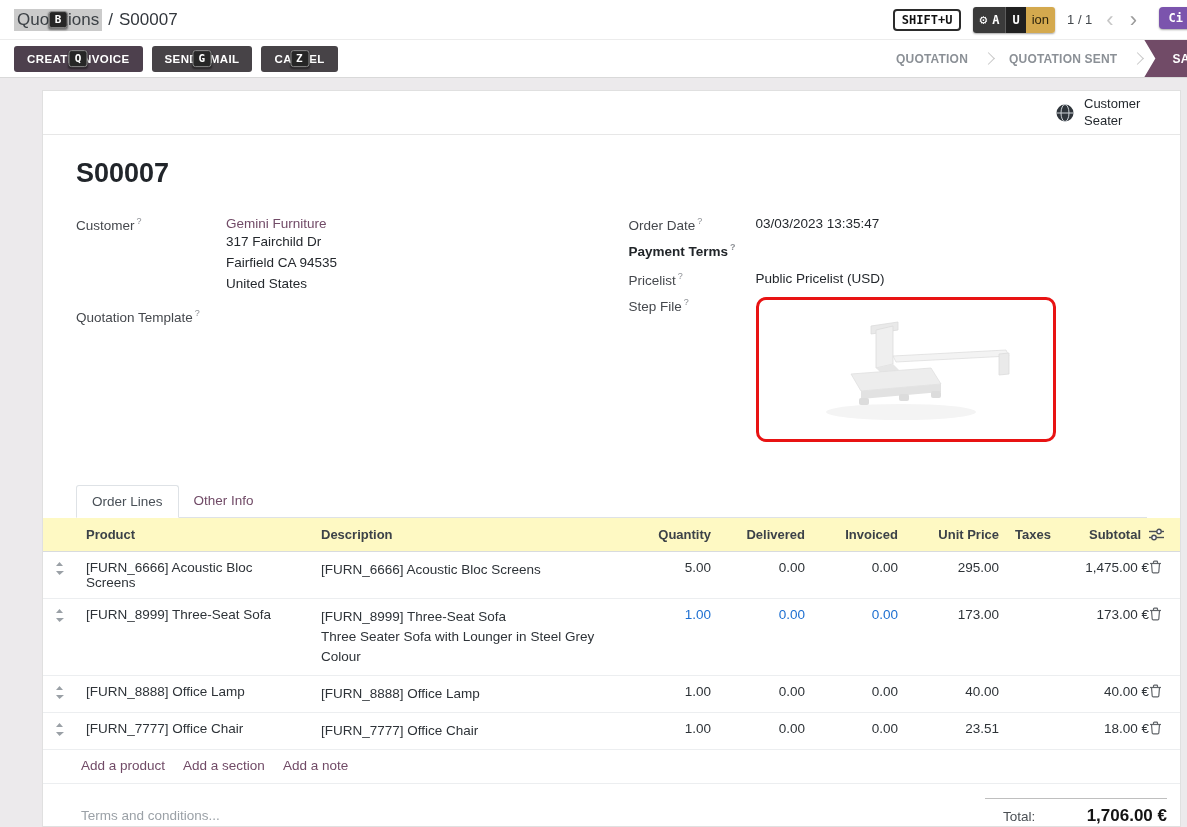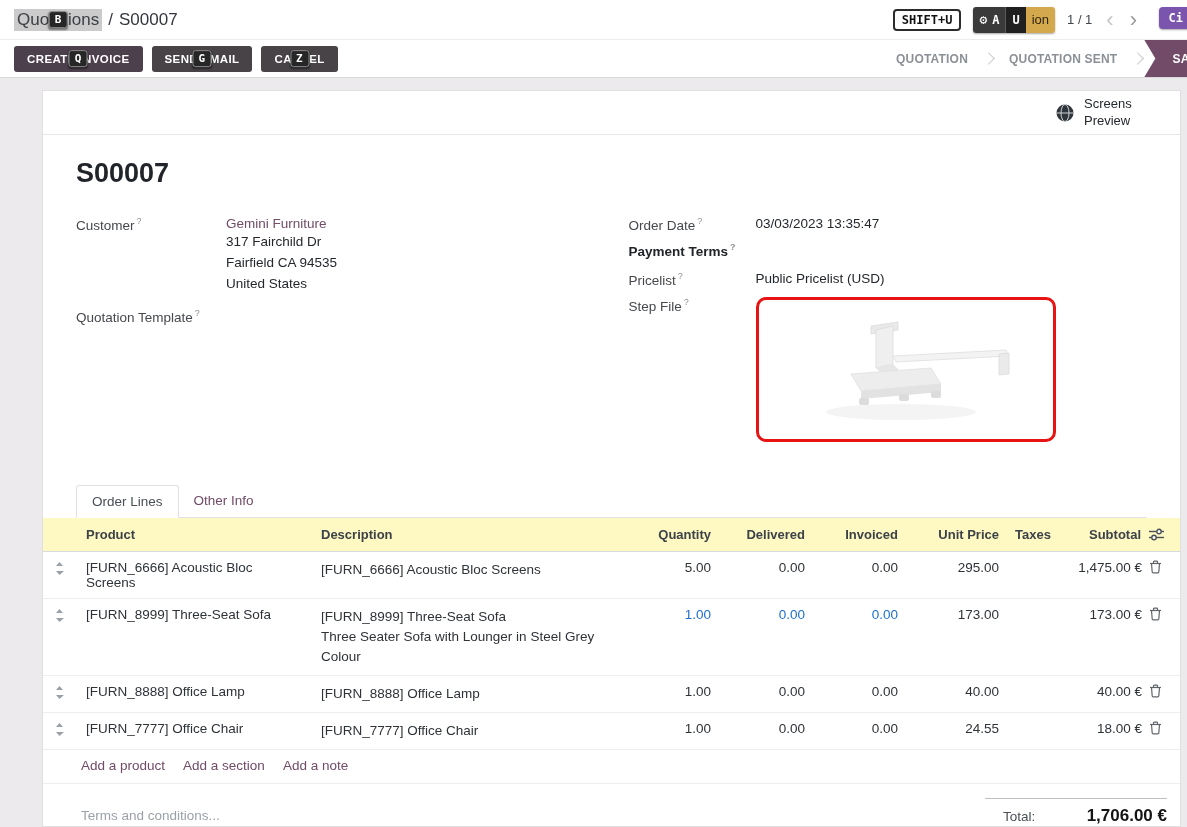--- a/index.html
+++ b/index.html
@@ -90,21 +90,21 @@
   th.h-right{text-align:right;}
   th.h-tax{padding-left:6px;}
   .sub-head{display:flex;justify-content:flex-end;align-items:center;gap:8px;padding-right:8px;}
   .tune{display:flex;cursor:pointer;}
   tbody td{font-size:13.5px;color:#2e3338;padding:8px 10px;border-bottom:1px solid #eceef0;vertical-align:top;}
   td.num{text-align:right;}
   td.hl{color:var(--hl);}
   td.handle{padding-top:10px;text-align:center;cursor:grab;}
   td.cell-desc div{line-height:20px;}
   td.sub{padding-right:20px;}
-  .sub-cell{display:flex;justify-content:flex-end;align-items:center;gap:7px;}
+  .sub-cell{display:flex;justify-content:flex-end;align-items:center;}
   .trash{display:flex;cursor:pointer;}
 
   .add-links{display:flex;gap:18px;padding:8px 10px 10px 38px;border-bottom:1px solid #eceef0;margin:0 -33px;font-size:13.5px;}
 
   
   .bottom-row{display:flex;justify-content:space-between;align-items:flex-start;padding:14px 0 0 5px;}
   .terms{font-size:13.5px;color:#9ba1a7;margin-top:10px;cursor:text;}
   .totals{width:182px;border-top:1px solid #bfbfbf;padding:7px 0 0 18px;display:flex;justify-content:space-between;
           align-items:baseline;margin-right:-20px;}
   .t-label{font-size:13.5px;color:#4a4f54;}
@@ -164,21 +164,21 @@
 </div>
 
 <div class="sheet">
   <div class="sheet-top">
     <div class="preview-btn">
       <svg width="20" height="20" viewBox="0 0 20 20">
         <circle cx="10" cy="10" r="8.5" fill="#2f353b"></circle>
         <ellipse cx="10" cy="10" rx="4" ry="8.5" fill="none" stroke="#cfd4d9" stroke-width="1"></ellipse>
         <line x1="1.5" y1="10" x2="18.5" y2="10" stroke="#cfd4d9" stroke-width="1"></line>
       </svg>
-      <div class="preview-label">Screens Preview</div>
+      <div class="preview-label">Customer Seater</div>
     </div>
   </div>
 
   <div class="sheet-body">
     <div class="title">S00007</div>
 
     <div class="fields">
       <div class="fcol left">
         <div class="frow">
           <div class="flabel">
@@ -374,21 +374,21 @@
                   <path d="M4.5 0L8 4H1z"></path>
                   <path d="M4.5 13L1 9h8z"></path>
                 </svg></td>
               <td class="cell-product">[FURN_7777] Office Chair</td>
               <td class="cell-desc">
                 <div>[FURN_7777] Office Chair</div>
               </td>
               <td class="num">1.00</td>
               <td class="num">0.00</td>
               <td class="num">0.00</td>
-              <td class="num">24.55</td>
+              <td class="num">23.51</td>
               <td class="cell-tax"></td>
               <td class="sub">
                 <div class="sub-cell">
                   <span>18.00 €</span>
                   <span class="trash">
                     <svg width="13" height="14" viewBox="0 0 13 14" fill="none" stroke="#606469" stroke-width="1.2">
                       <path d="M1 3.5h11"></path>
                       <path d="M4.5 3.5V2a.8.8 0 0 1 .8-.8h2.4a.8.8 0 0 1 .8.8v1.5"></path>
                       <path d="M2.5 3.5l.7 8.5a1 1 0 0 0 1 .9h4.6a1 1 0 0 0 1-.9l.7-8.5"></path>
                     </svg>

